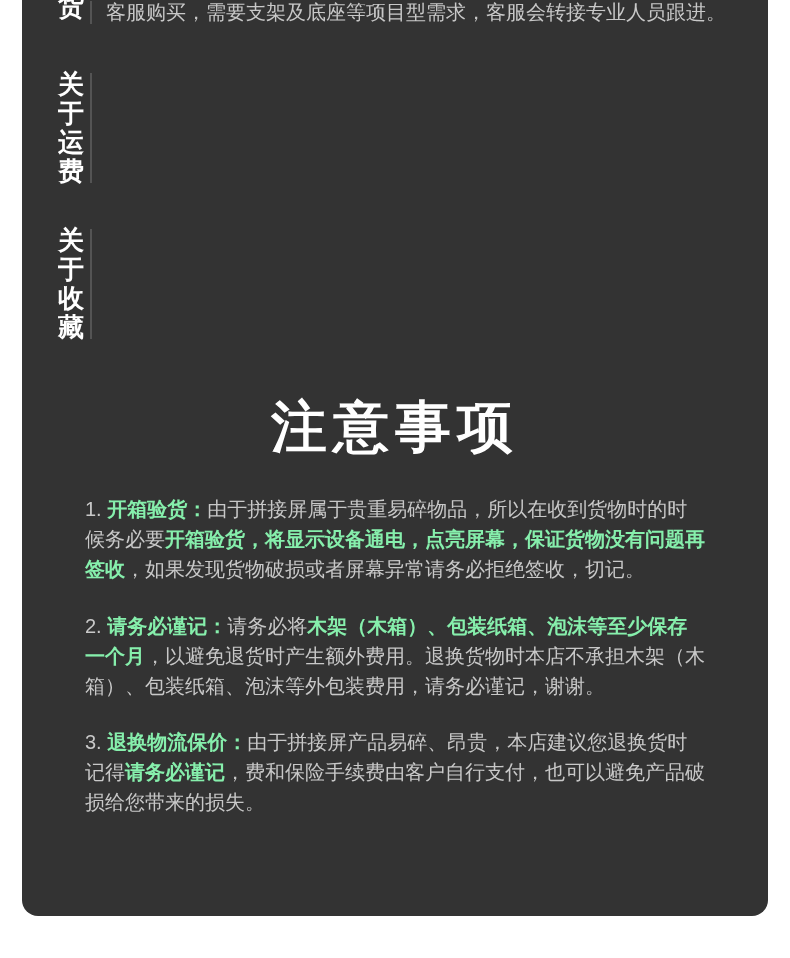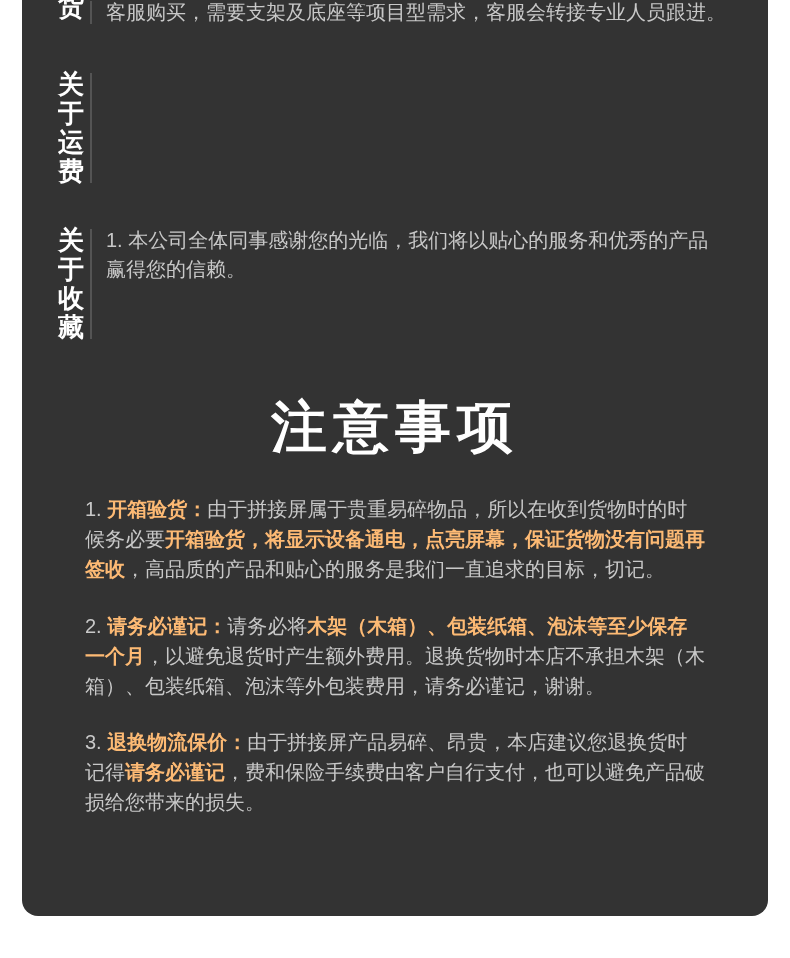--- a/index.html
+++ b/index.html
@@ -76,21 +76,21 @@
     margin: 0 63px;
     width: 620px;
     color: #c8c8c8;
     font-size: 20px;
     line-height: 30px;
   }
   .notice-item-1 { margin-top: 37px; }
   .notice-item-2 { margin-top: 27px; }
   .notice-item-3 { margin-top: 26px; }
   .b {
-    color: #fdba74;
+    color: #86efac;
     font-weight: bold;
   }
 </style>
 </head>
 <body>
 
 <div class="page">
   <div class="panel">
 
     <div class="sec sec-buy">
@@ -115,26 +115,25 @@
 
     <div class="sec sec-favorite">
       <div class="label">
         <div>关</div>
         <div>于</div>
         <div>收</div>
         <div>藏</div>
       </div>
       <div class="divider"></div>
       <div class="body">
-        <div>1. 本公司全体同事感谢您的光临，我们将以贴心的服务和优秀的产品赢得您的信赖。</div>
       </div>
     </div>
 
     <div class="notice-title">注意事项</div>
 
-    <div class="notice-item notice-item-1"><span>1. </span><span class="b">开箱验货：</span><span>由于拼接屏属于贵重易碎物品，所以在收到货物时的时候务必要</span><span class="b">开箱验货，将显示设备通电，点亮屏幕，保证货物没有问题再签收</span><span>，高品质的产品和贴心的服务是我们一直追求的目标，切记。</span></div>
+    <div class="notice-item notice-item-1"><span>1. </span><span class="b">开箱验货：</span><span>由于拼接屏属于贵重易碎物品，所以在收到货物时的时候务必要</span><span class="b">开箱验货，将显示设备通电，点亮屏幕，保证货物没有问题再签收</span><span>，如果发现货物破损或者屏幕异常请务必拒绝签收，切记。</span></div>
 
     <div class="notice-item notice-item-2"><span>2. </span><span class="b">请务必谨记：</span><span>请务必将</span><span class="b">木架（木箱）、包装纸箱、泡沫等至少保存一个月</span><span>，以避免退货时产生额外费用。退换货物时本店不承担木架（木箱）、包装纸箱、泡沫等外包装费用，请务必谨记，谢谢。</span></div>
 
     <div class="notice-item notice-item-3"><span>3. </span><span class="b">退换物流保价：</span><span>由于拼接屏产品易碎、昂贵，本店建议您退换货时记得</span><span class="b">请务必谨记</span><span>，费和保险手续费由客户自行支付，也可以避免产品破损给您带来的损失。</span></div>
 
   </div>
 </div>
 
 </body></html>

